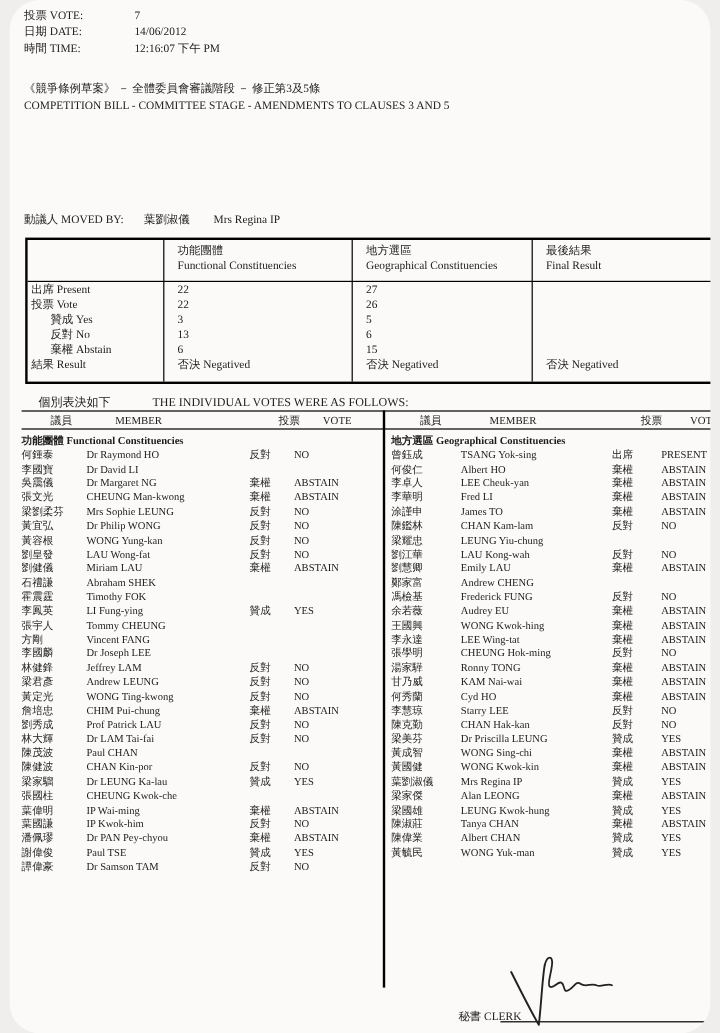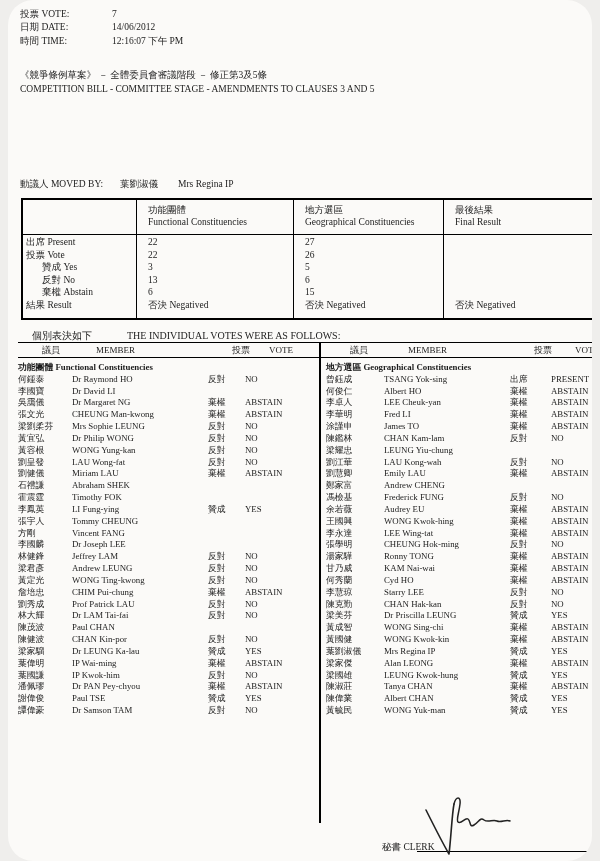--- a/index.html
+++ b/index.html
@@ -312,20 +312,26 @@
         <span class="c3">反對</span>
         <span class="c4">NO</span>
       </div>
       <div class="m-row">
         <span class="c1">梁家騮</span>
         <span class="c2">Dr LEUNG Ka-lau</span>
         <span class="c3">贊成</span>
         <span class="c4">YES</span>
       </div>
       <div class="m-row">
+        <span class="c1">張國柱</span>
+        <span class="c2">CHEUNG Kwok-che</span>
+        <span class="c3"></span>
+        <span class="c4"></span>
+      </div>
+      <div class="m-row">
         <span class="c1">葉偉明</span>
         <span class="c2">IP Wai-ming</span>
         <span class="c3">棄權</span>
         <span class="c4">ABSTAIN</span>
       </div>
       <div class="m-row">
         <span class="c1">葉國謙</span>
         <span class="c2">IP Kwok-him</span>
         <span class="c3">反對</span>
         <span class="c4">NO</span>

